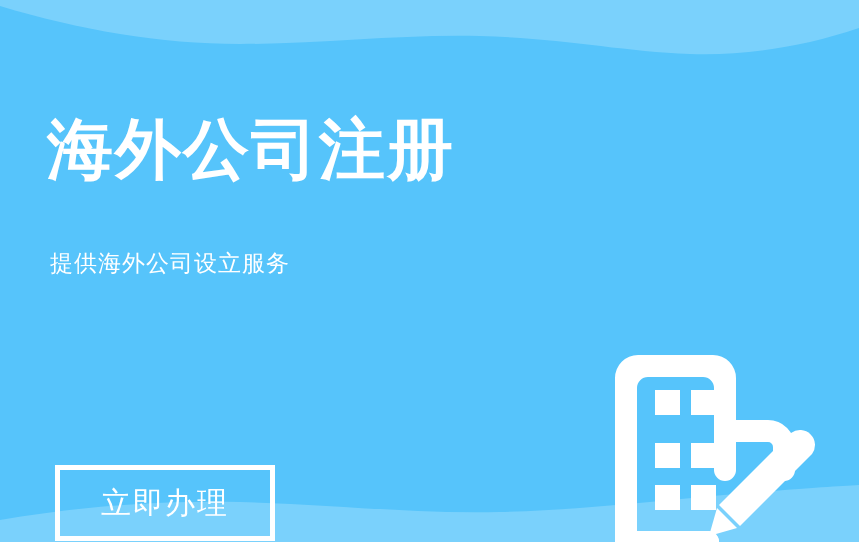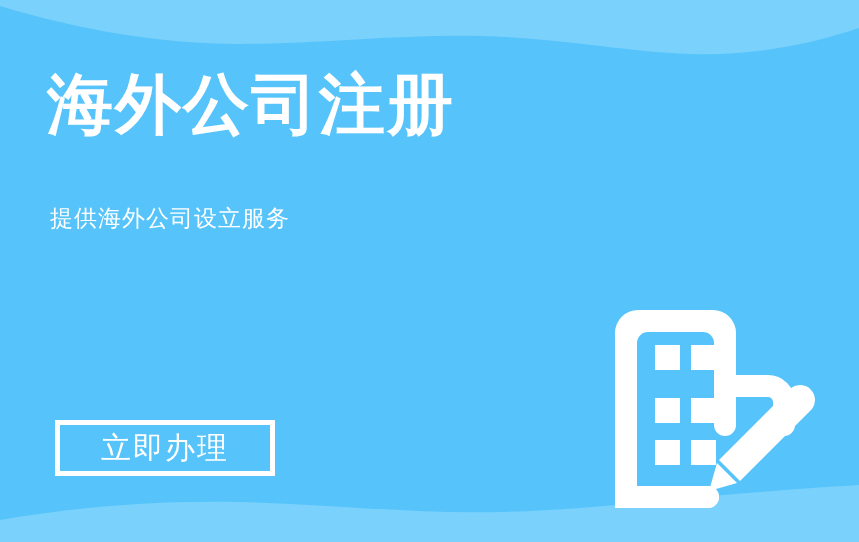--- a/index.html
+++ b/index.html
@@ -30,20 +30,21 @@
     height: 80px;
   }
   #wave-bottom {
     bottom: 0;
     width: 859px;
     height: 70px;
   }
   #content {
     position: absolute;
     inset: 0;
+    margin-top: 45px;
   }
   #title {
     position: absolute;
     left: 47px;
     top: 72px;
     color: #ffffff;
     font-size: 66px;
     font-weight: bold;
     letter-spacing: 2px;
     line-height: 1;
@@ -58,21 +59,21 @@
     font-weight: normal;
     letter-spacing: 1px;
     line-height: 1;
     white-space: nowrap;
   }
   #cta-button {
     position: absolute;
     left: 55px;
     top: 420px;
     width: 220px;
-    height: 56px;
+    height: 76px;
     box-sizing: border-box;
     border: 5px solid #ffffff;
     background: transparent;
     color: #ffffff;
     font-size: 30px;
     font-family: Liberation Sans, sans-serif;
     letter-spacing: 2px;
     display: flex;
     align-items: center;
     justify-content: center;

